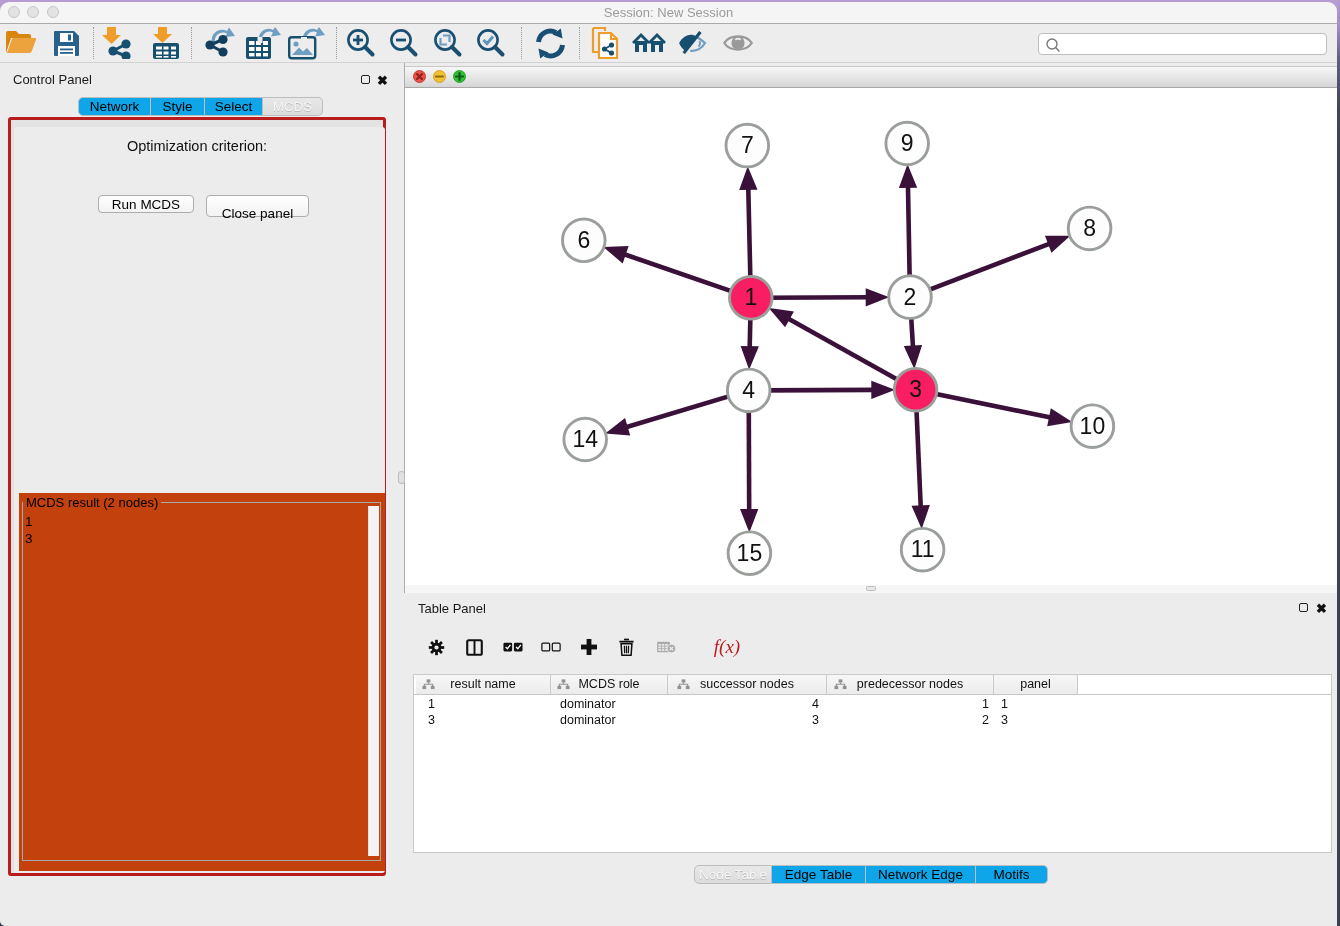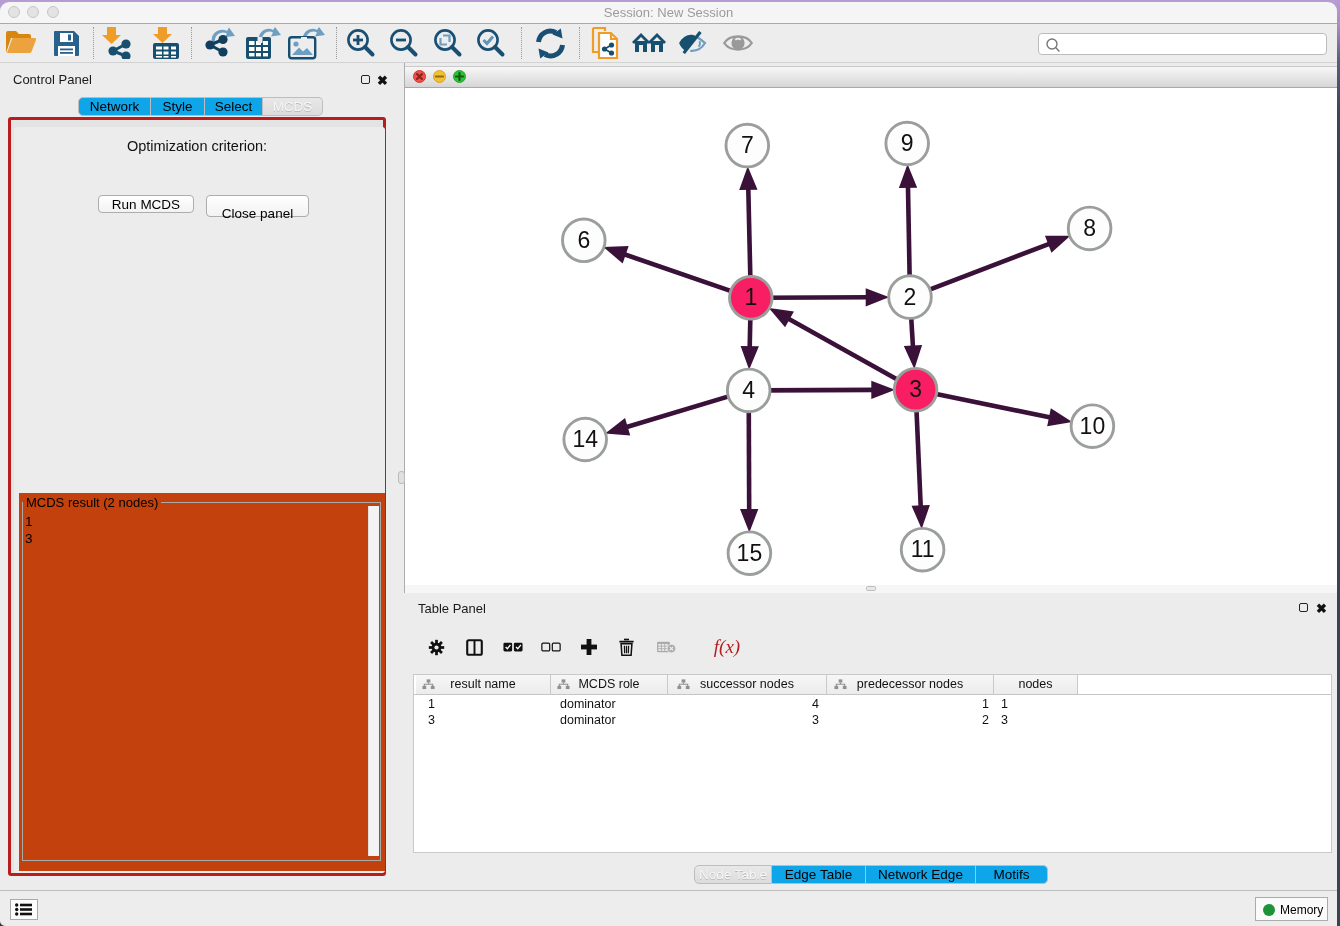--- a/index.html
+++ b/index.html
@@ -456,21 +456,21 @@
       </svg>
         </div>
 
       <div class="ti" style="left:281px; width:32px; font-family:'Liberation Serif',serif; font-style:italic; font-size:19px; color:#b91c1c;margin-left:17px;">f(x)</div>
     </div>
     <div class="tblhead" id="tblhead">
       <div class="thcell" style="left:2px; width:135px;">result name</div>
       <div class="thcell" style="left:137px; width:117px;">MCDS role</div>
       <div class="thcell" style="left:254px; width:159px;">successor nodes</div>
       <div class="thcell" style="left:413px; width:167px;">predecessor nodes</div>
-      <div class="thcell" style="left:580px; width:84px;">nodes</div>
+      <div class="thcell" style="left:580px; width:84px;">panel</div>
       <svg class="abs" style="left:8px;top:4px;" width="13" height="11" viewBox="0 0 14 11">
           <g fill="#909090">
             <rect x="5" y="0" width="4" height="3.4"></rect>
             <rect x="0.5" y="7" width="4" height="3.4"></rect>
             <rect x="9.5" y="7" width="4" height="3.4"></rect>
             <path d="M7 3.4 L7 5.2 M2.5 7 L2.5 5.2 L11.5 5.2 L11.5 7" stroke="#909090" stroke-width="1.2" fill="none"></path>
           </g>
         </svg>
       <svg class="abs" style="left:143px;top:4px;" width="13" height="11" viewBox="0 0 14 11">
           <g fill="#909090">
@@ -514,36 +514,20 @@
       </div>
     </div>
     <div class="tabgrp" style="left:289px; top:272px;">
       <div class="tab first sel" style="width:78px;">Node Table</div>
       <div class="tab" style="width:94px;">Edge Table</div>
       <div class="tab" style="width:110px;">Network Edge</div>
       <div class="tab last" style="width:72px;">Motifs</div>
     </div>
   </div>
 
-  <div class="statusbar">
-    <div class="abs" style="left:10px; top:8px; width:28px; height:21px; background:#fcfcfc; border:1px solid #aaa;">
-      <svg width="18" height="13" viewBox="0 0 18 13" style="position:absolute;left:4px;top:3px;">
-        <circle cx="1.7" cy="2" r="1.7" fill="#111"></circle>
-          <circle cx="1.7" cy="6.5" r="1.7" fill="#111"></circle>
-          <circle cx="1.7" cy="11" r="1.7" fill="#111"></circle>
-        <rect x="5" y="0.7" width="12" height="2.6" fill="#111"></rect>
-          <rect x="5" y="5.2" width="12" height="2.6" fill="#111"></rect>
-          <rect x="5" y="9.7" width="12" height="2.6" fill="#111"></rect>
-      </svg>
-    </div>
-    <div class="abs" style="left:1255px; top:6px; width:73px; height:24px; background:#fafafa; border:1px solid #ababab; font-size:12px; color:#000;">
-      <span class="abs" style="left:7px; top:6px; width:12px; height:12px; border-radius:50%; background:#1d9237;"></span>
-      <span class="abs" style="left:24px; top:5px;">Memory</span>
-    </div>
-  </div>
 </div>
 
 <div class="abs" style="left:0; top:0; width:1340px; height:2px; background:#b59cd3; z-index:60;"></div>
 <svg class="abs" style="left:0; top:2px; z-index:60;" width="9" height="9">
     <path d="M0 0 L9 0 A9 9 0 0 0 0 9 Z" fill="#b59cd3"></path>
   </svg>
 <svg class="abs" style="left:1328px; top:2px; z-index:60;" width="9" height="9">
     <path d="M9 0 L0 0 A9 9 0 0 1 9 9 Z" fill="#b59cd3"></path>
   </svg>
 <div class="abs" style="left:1337px; top:0; width:3px; height:926px; background:linear-gradient(180deg,#b59cd3 0px,#a78cc7 26px,#5d5d7e 60px,#404659 110px,#3a4254 160px,#3a4254 100%); z-index:60;"></div>

